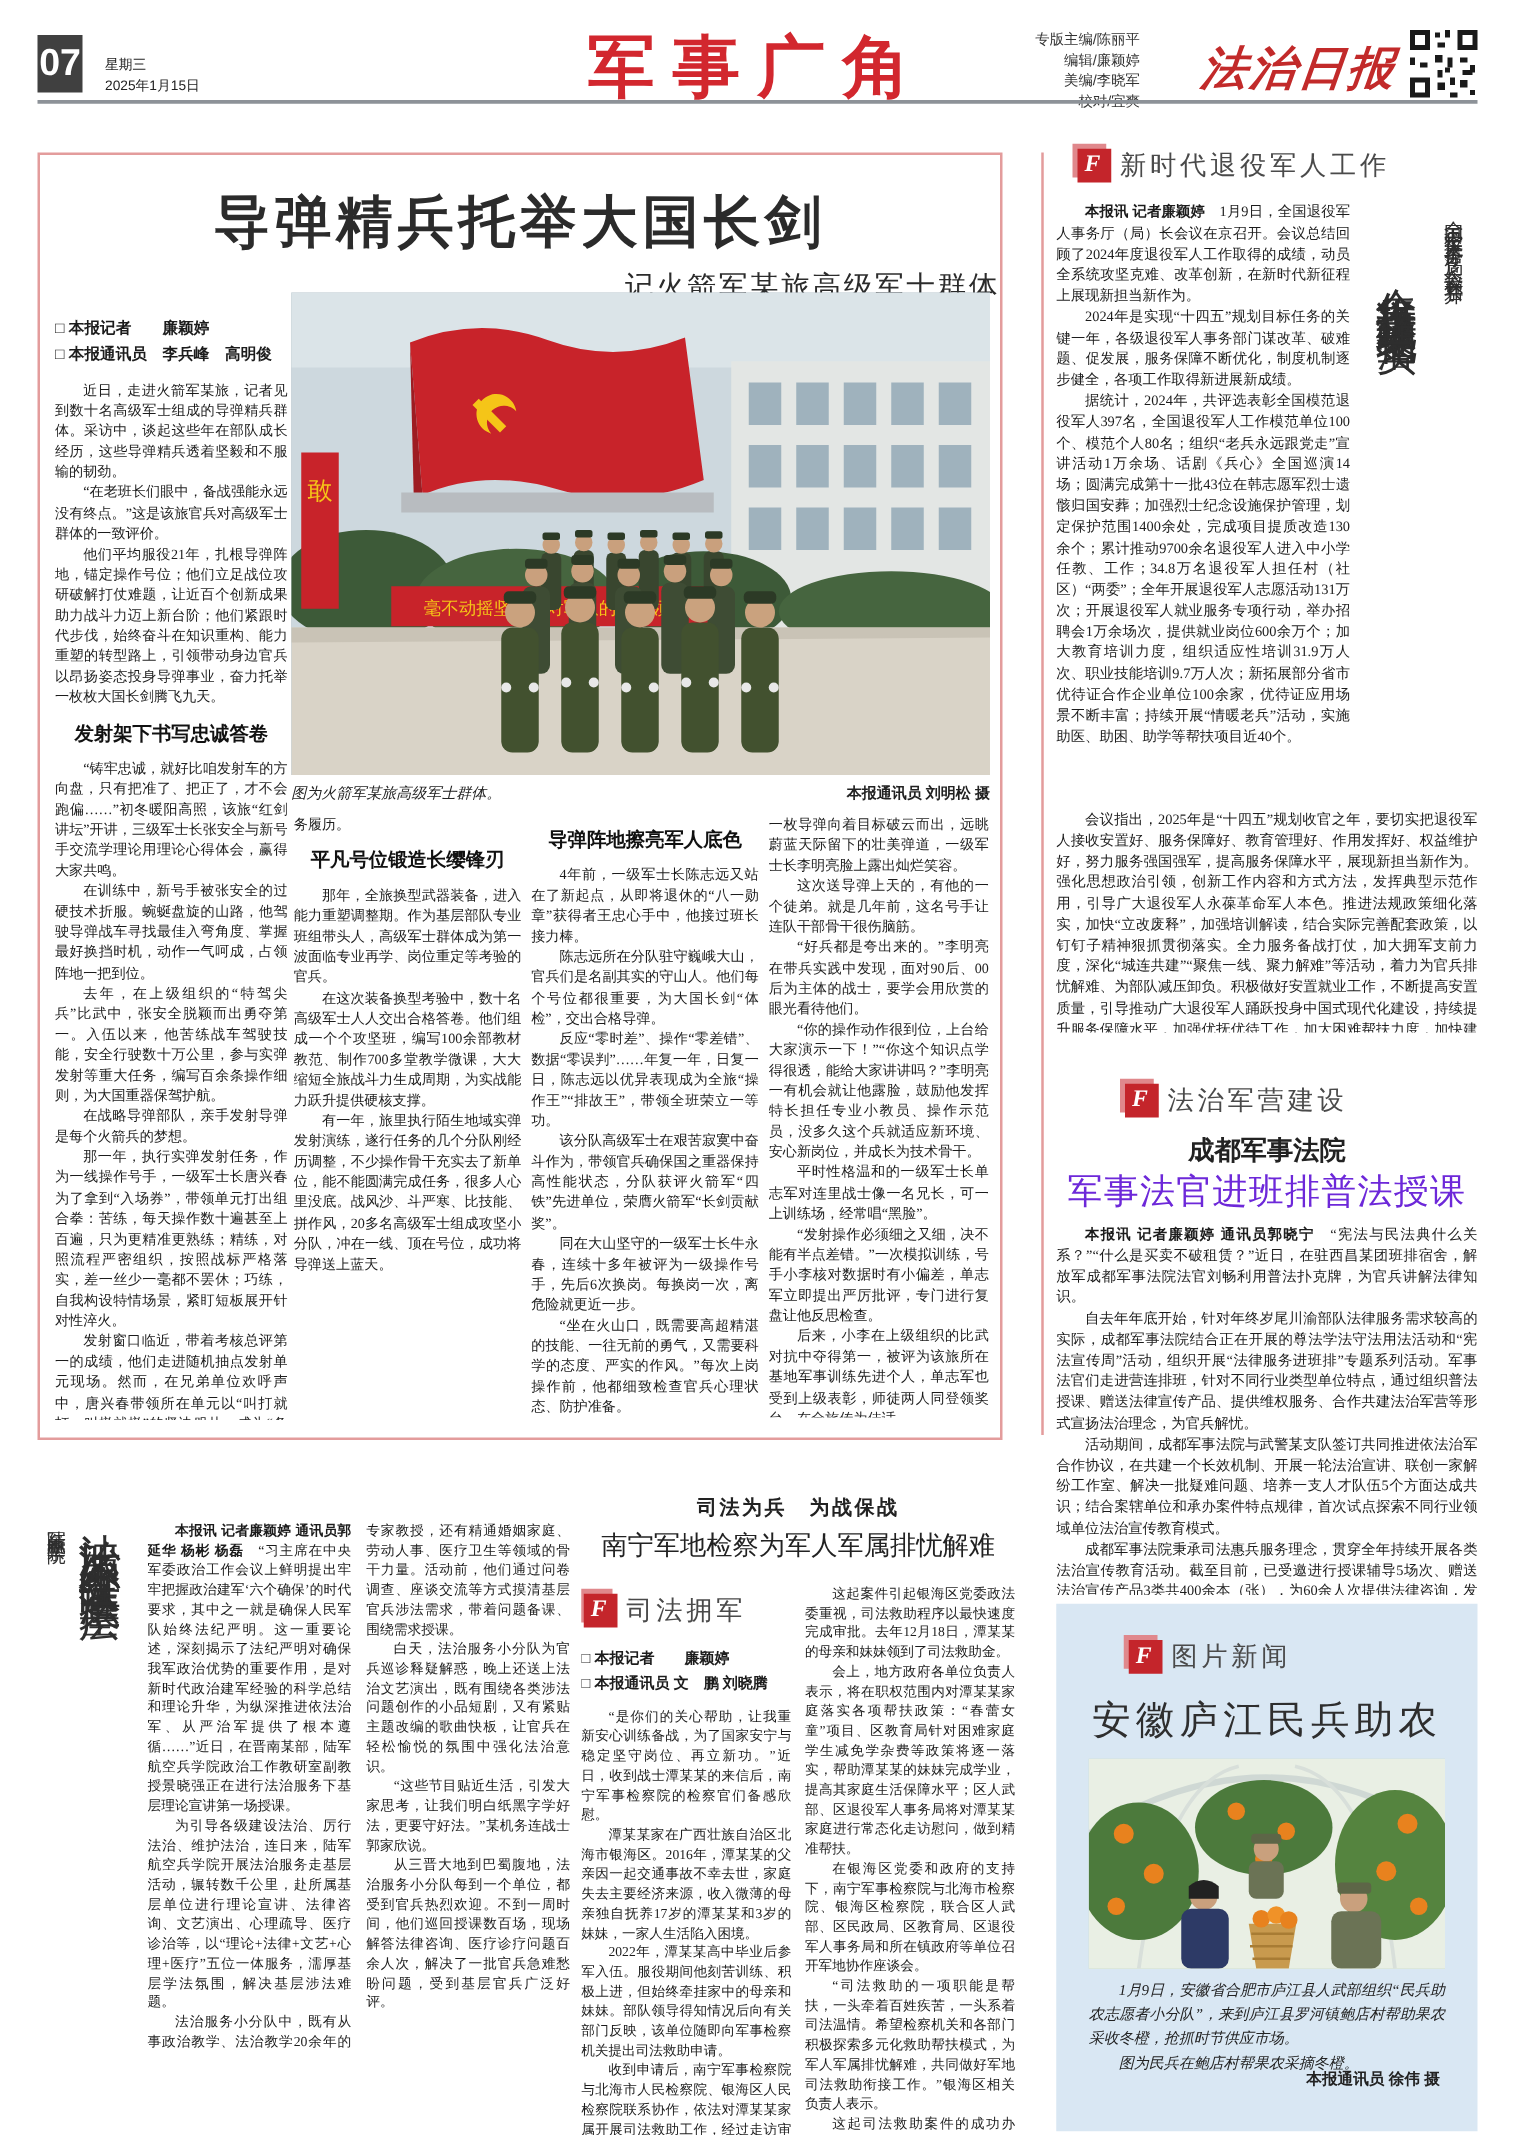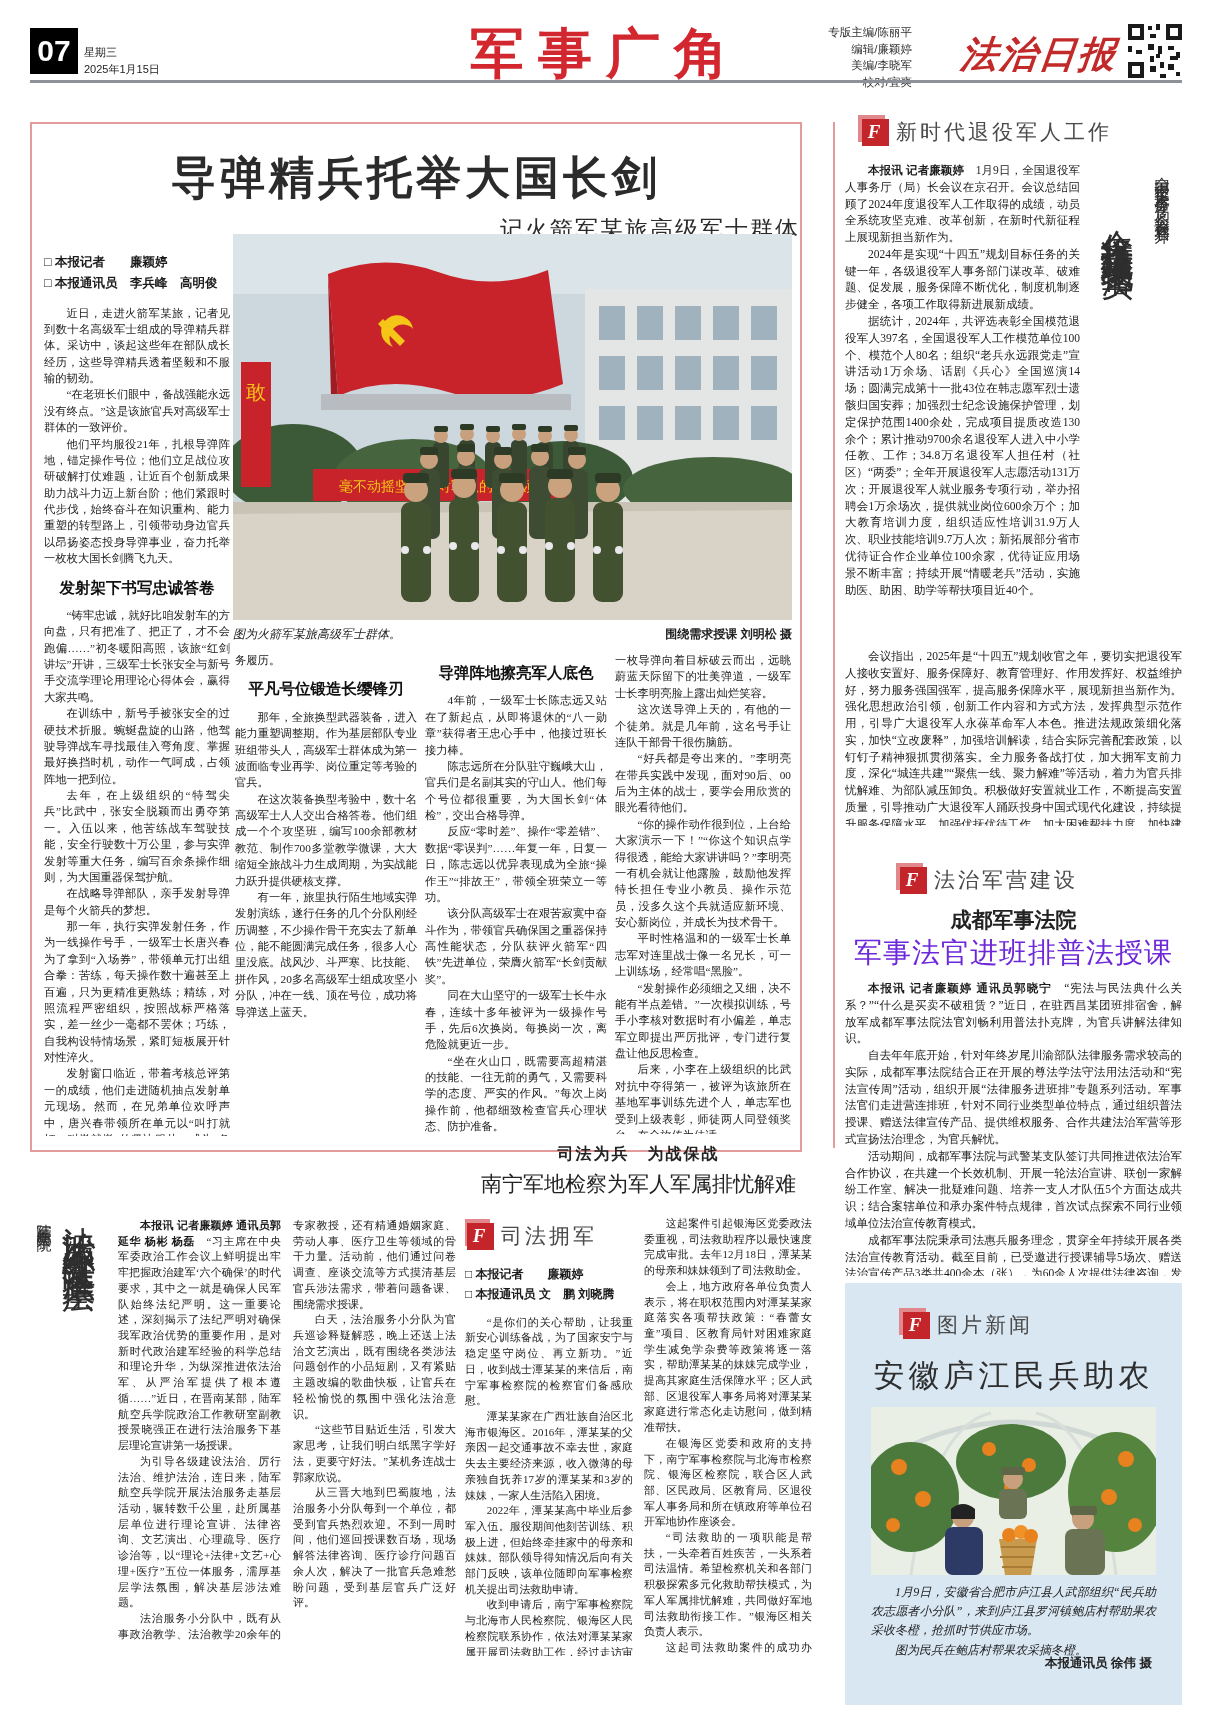--- a/index.html
+++ b/index.html
@@ -1,19 +1,19 @@
 <!DOCTYPE html>
 <html><head>
 <meta charset="utf-8">
 <style>
   html,body{margin:0;padding:0;background:#f2f2f2;}
   .page{position:relative;width:1212px;height:1724px;background:#ffffff;margin:0 auto;overflow:hidden;
         font-family:"Liberation Serif","DejaVu Serif",serif;color:#1c1c1c;}
   
-  .pagenum-box{position:absolute;left:30px;top:28px;width:48px;height:46px;background:#000000;color:#fff;
+  .pagenum-box{position:absolute;left:30px;top:28px;width:36px;height:46px;background:#404040;color:#fff;
     font-family:"Liberation Sans",sans-serif;font-weight:bold;font-size:30px;display:flex;align-items:center;justify-content:center;}
   .dateblock{position:absolute;left:84px;top:44px;font-size:11px;color:#222;line-height:1.5;font-family:"Liberation Sans",sans-serif;}
   .section-title{position:absolute;left:0;right:0;top:18px;text-align:center;font-size:54px;font-weight:bold;
     color:#d2272e;letter-spacing:14px;font-family:"Liberation Sans","DejaVu Sans",sans-serif;}
   .credits{position:absolute;right:300px;top:24px;text-align:right;font-size:11.5px;line-height:1.45;color:#333;
     font-family:"Liberation Sans",sans-serif;}
   .papername{position:absolute;right:95px;top:30px;font-size:37px;color:#c22a2a;font-weight:bold;font-style:italic;
     transform:skewX(-6deg);letter-spacing:2px;font-family:"Liberation Serif",serif;}
   .qr{position:absolute;right:28px;top:22px;width:58px;height:58px;}
   .head-rule{position:absolute;left:30px;top:80px;width:1152px;height:3px;background:#8d9298;}
@@ -76,21 +76,21 @@
   
   .bl{position:absolute;left:30px;top:1196px;width:428px;height:512px;}
   .bl-kicker{position:absolute;left:4px;top:16px;writing-mode:vertical-rl;font-family:"Liberation Sans",sans-serif;
     font-size:15px;color:#2e2e2e;letter-spacing:2px;}
   .bl-head{position:absolute;left:26px;top:4px;writing-mode:vertical-rl;font-family:"Liberation Sans",sans-serif;
     font-size:34px;color:#2e2e2e;letter-spacing:5px;height:505px;}
   .bl-text{position:absolute;left:88px;top:6px;width:338px;height:502px;overflow:hidden;column-count:2;column-gap:12px;
     text-align:justify;font-size:11px;line-height:1.43;margin-top:16px;}
   .bl-text p{margin:0;text-indent:2em;}
   
-  .nn{position:absolute;left:465px;top:1144px;width:347px;height:512px;}
+  .nn{position:absolute;left:465px;top:1196px;width:347px;height:512px;}
   .nn-kicker{position:absolute;left:0;right:0;top:0;text-align:center;font-family:"Liberation Sans",sans-serif;
     font-weight:bold;font-size:16px;color:#222;letter-spacing:2px;}
   .nn-head{position:absolute;left:0;right:0;top:26px;text-align:center;font-family:"Liberation Sans",sans-serif;
     font-size:21px;font-weight:500;color:#222;}
   .nn-col1{position:absolute;left:0;top:72px;width:168px;height:440px;overflow:hidden;}
   .nn-col2{position:absolute;left:179px;top:72px;width:168px;height:440px;overflow:hidden;
     text-align:justify;font-size:10.9px;line-height:1.44;}
   .nn-col1 .txt{text-align:justify;font-size:10.9px;line-height:1.44;}
   .nn-col1 p,.nn-col2 p{margin:0;text-indent:2em;}
   .nn-logo{margin:6px 0 14px 2px;}
@@ -277,21 +277,21 @@
               <circle cx="316" cy="312" r="4"></circle>
               <circle cx="338" cy="312" r="4"></circle>
             <circle cx="364" cy="316" r="4"></circle>
               <circle cx="386" cy="316" r="4"></circle>
           </g>
         </g>
       </svg>
     </div>
     <div class="photo-cap">
       <span>图为火箭军某旅高级军士群体。</span>
-      <span class="r">围绕需求授课 刘明松 摄</span>
+      <span class="r">本报通讯员 刘明松 摄</span>
     </div>
 
     <div class="col c1">
       <div class="byline">
         <div>□ 本报记者　　廉颖婷</div>
         <div>□ 本报通讯员　李兵峰　高明俊</div>
       </div>
       <div>
           <p>近日，走进火箭军某旅，记者见到数十名高级军士组成的导弹精兵群体。采访中，谈起这些年在部队成长经历，这些导弹精兵透着坚毅和不服输的韧劲。</p>
           <p>“在老班长们眼中，备战强能永远没有终点。”这是该旅官兵对高级军士群体的一致评价。</p>

